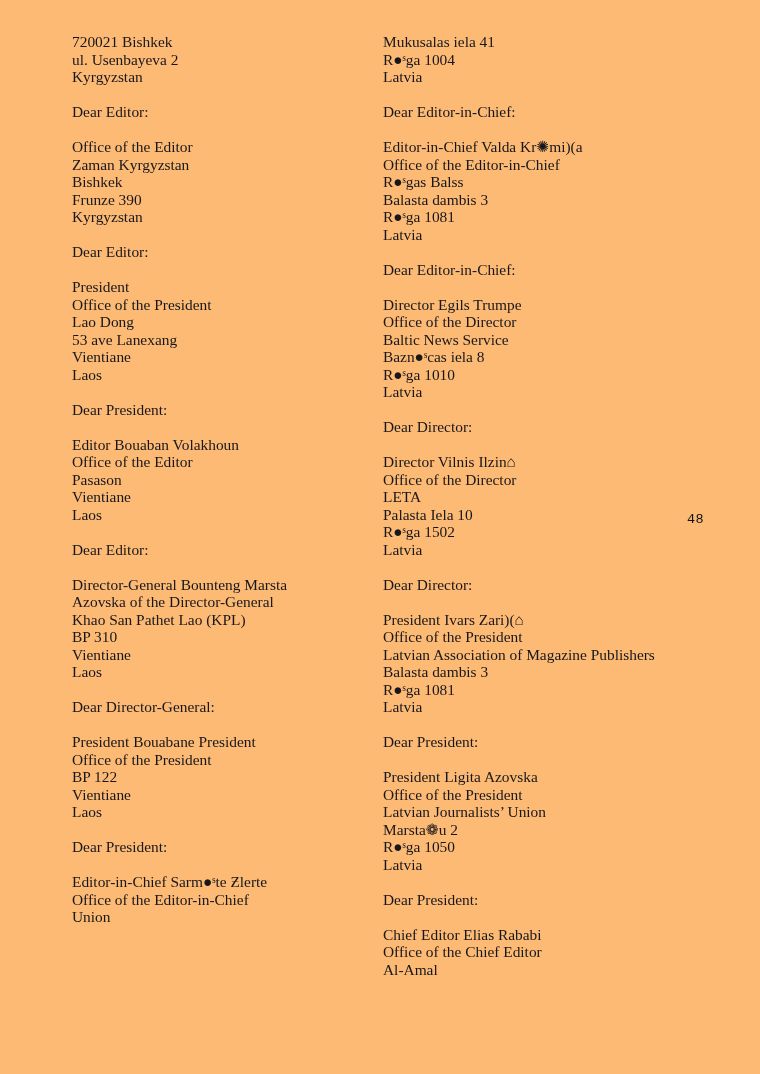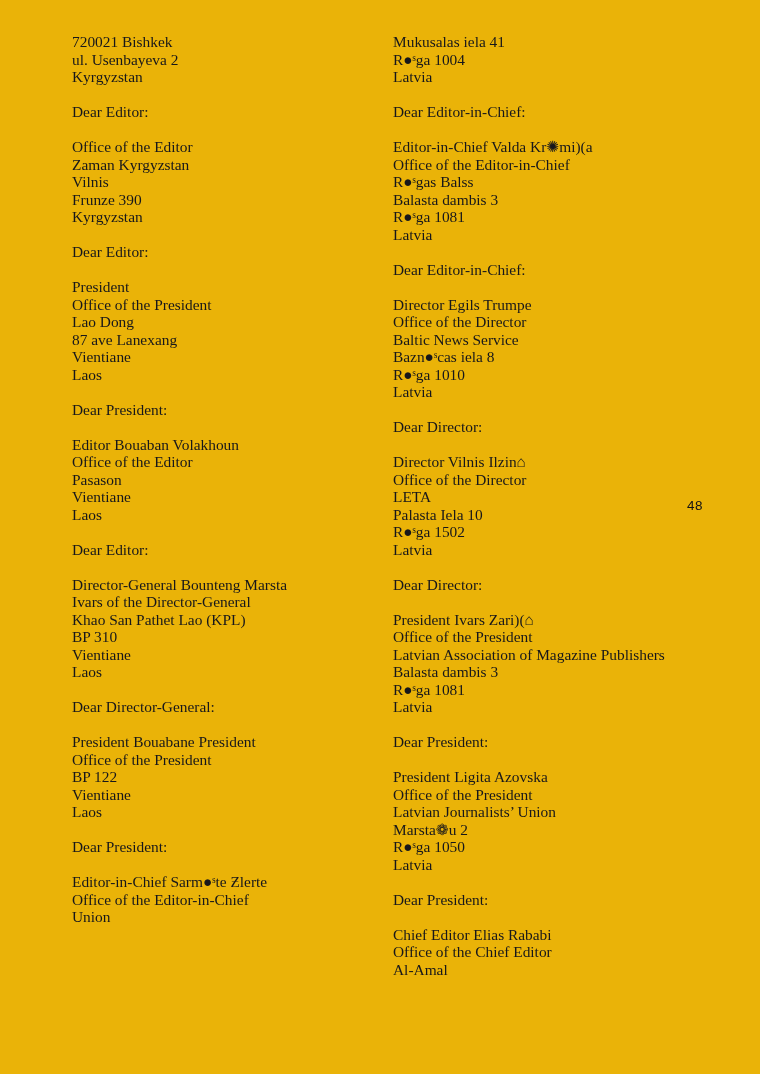--- a/index.html
+++ b/index.html
@@ -4,41 +4,41 @@
 <style>
   html, body {
     margin: 0;
     padding: 0;
     background: #ffffff;
   }
   .doc {
     position: relative;
     width: 760px;
     height: 1074px;
-    background: #eab308;
+    background: #fdba74;
     overflow: hidden;
     font-family: "Liberation Serif", serif;
     color: #17171b;
   }
   .col {
     position: absolute;
     top: 33px;
     font-size: 15.4px;
     line-height: 17.5px;
     white-space: nowrap;
   }
   .col-left  { left: 72px;  width: 320px; }
-  .col-right { left: 393px; width: 360px; }
+  .col-right { left: 383px; width: 360px; }
   .item { margin-bottom: 17.5px; }
   .line { height: 17.5px; }
   .page-num {
     position: absolute;
     left: 687px;
-    top: 498px;
-    font-family: Liberation Sans, sans-serif;
+    top: 512px;
+    font-family: Liberation Mono, monospace;
     font-size: 13.5px;
     font-weight: 500;
     color: #121216;
     letter-spacing: 0.5px;
   }
 </style>
 </head>
 <body>
 
 <div class="doc">
@@ -47,51 +47,51 @@
         <div class="line">720021 Bishkek</div>
         <div class="line">ul. Usenbayeva 2</div>
         <div class="line">Kyrgyzstan</div>
       </div>
       <div class="item">
         <div class="line">Dear Editor:</div>
       </div>
       <div class="item">
         <div class="line">Office of the Editor</div>
         <div class="line">Zaman Kyrgyzstan</div>
-        <div class="line">Vilnis</div>
+        <div class="line">Bishkek</div>
         <div class="line">Frunze 390</div>
         <div class="line">Kyrgyzstan</div>
       </div>
       <div class="item">
         <div class="line">Dear Editor:</div>
       </div>
       <div class="item">
         <div class="line">President</div>
         <div class="line">Office of the President</div>
         <div class="line">Lao Dong</div>
-        <div class="line">87 ave Lanexang</div>
+        <div class="line">53 ave Lanexang</div>
         <div class="line">Vientiane</div>
         <div class="line">Laos</div>
       </div>
       <div class="item">
         <div class="line">Dear President:</div>
       </div>
       <div class="item">
         <div class="line">Editor Bouaban Volakhoun</div>
         <div class="line">Office of the Editor</div>
         <div class="line">Pasason</div>
         <div class="line">Vientiane</div>
         <div class="line">Laos</div>
       </div>
       <div class="item">
         <div class="line">Dear Editor:</div>
       </div>
       <div class="item">
         <div class="line">Director-General Bounteng Marsta</div>
-        <div class="line">Ivars of the Director-General</div>
+        <div class="line">Azovska of the Director-General</div>
         <div class="line">Khao San Pathet Lao (KPL)</div>
         <div class="line">BP 310</div>
         <div class="line">Vientiane</div>
         <div class="line">Laos</div>
       </div>
       <div class="item">
         <div class="line">Dear Director-General:</div>
       </div>
       <div class="item">
         <div class="line">President Bouabane President</div>

